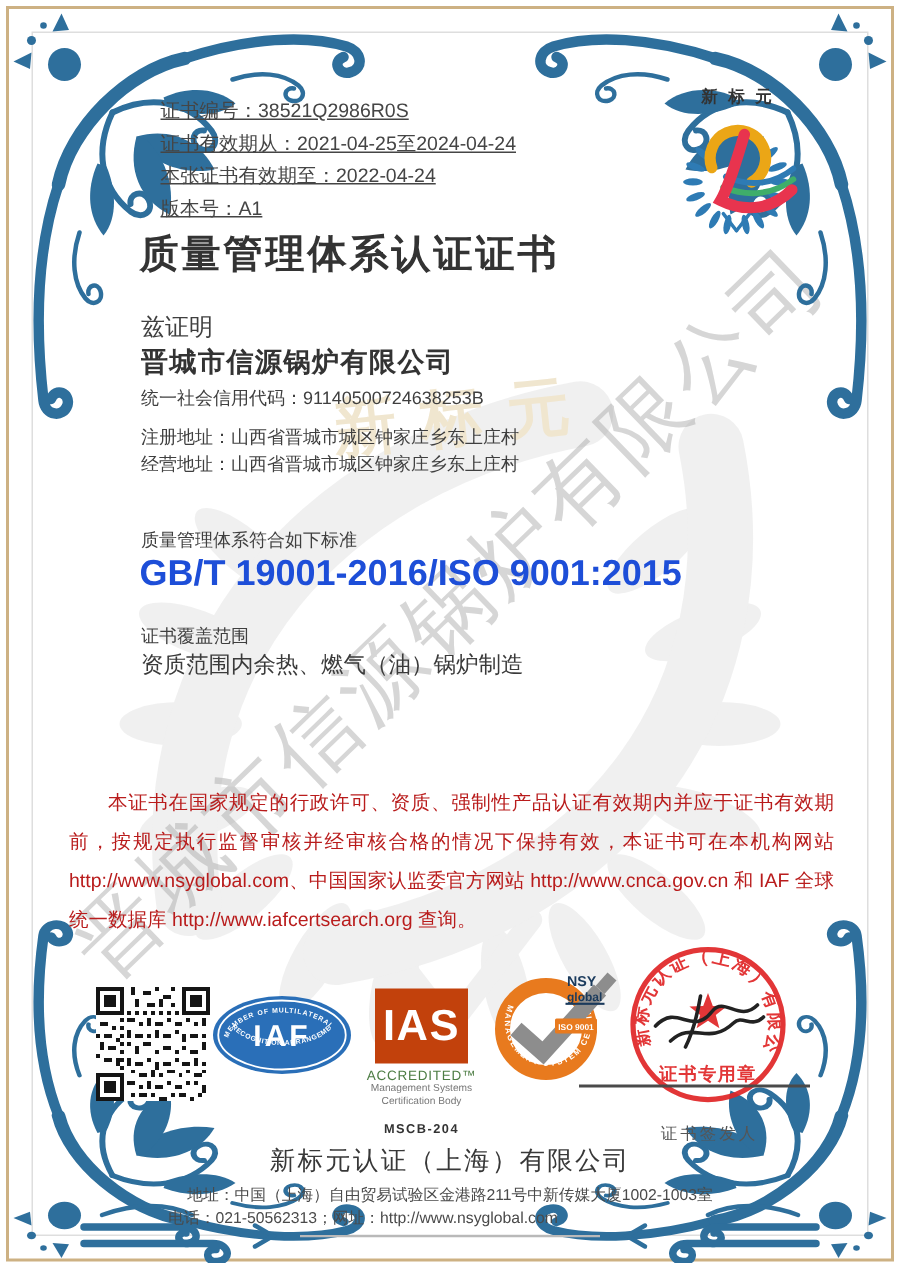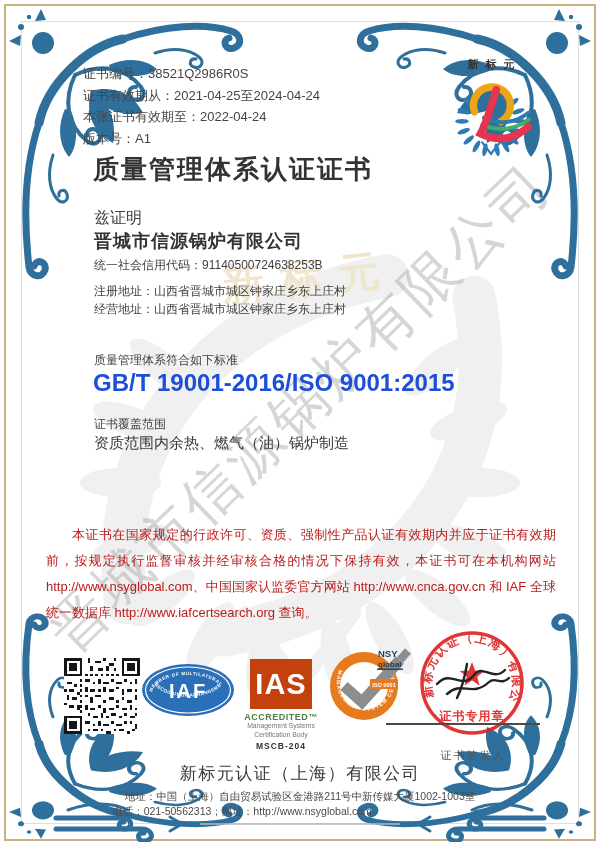--- a/index.html
+++ b/index.html
@@ -18,21 +18,21 @@
   .wm-wreath{position:absolute;left:28px;top:178px;color:#8f8f8f;opacity:.13;}
   .wm-diag{
     position:absolute;left:300px;top:408px;transform:translate(-50%,-50%) rotate(-44deg);
     font-size:57px;letter-spacing:4px;white-space:nowrap;color:rgba(170,170,170,.48);font-weight:400;
   }
   .wm-brand{
     position:absolute;left:222px;top:250px;font-size:42px;letter-spacing:16px;
     color:#f0e6cf;transform:rotate(-6deg);white-space:nowrap;font-weight:700;
   }
   
-  .info{position:absolute;left:83px;top:63px;font-size:13px;line-height:21.5px;color:#454545;}
+  .info{position:absolute;left:107px;top:63px;font-size:13px;line-height:21.5px;color:#454545;text-decoration:underline;}
   .logo{position:absolute;left:443px;top:57px;width:96px;text-align:center;}
   .logo-text{font-size:11px;letter-spacing:7px;color:#333;font-weight:700;text-indent:7px;}
   .title{position:absolute;left:93px;top:152px;font-size:26px;font-weight:700;color:#333;letter-spacing:2px;}
   .certify{position:absolute;left:94px;top:208px;font-size:16px;}
   .company{position:absolute;left:94px;top:229px;font-size:18px;font-weight:700;color:#333;letter-spacing:1px;}
   .credit{position:absolute;left:94px;top:257px;font-size:12px;}
   .addr1{position:absolute;left:94px;top:283px;font-size:12px;text-align:right;}
   .addr2{position:absolute;left:94px;top:301px;font-size:12px;}
   .std-label{position:absolute;left:94px;top:352px;font-size:12px;}
   .standard{position:absolute;left:93px;top:369px;font-size:24px;font-weight:700;color:#1d4ed8;}
@@ -41,23 +41,23 @@
   .legal{
     position:absolute;left:46px;top:522px;width:510px;font-size:13px;line-height:26px;
     text-align:justify;text-indent:2em;color:#b91c1c;
   }
   
   .qr{position:absolute;left:64px;top:658px;}
   .iaf{position:absolute;left:140px;top:662px;}
   .ias{position:absolute;left:240px;top:659px;width:82px;text-align:center;}
   .ias-box{width:62px;height:50px;background:#c2410c;color:#fff;font-weight:700;font-size:29px;
     display:flex;align-items:center;justify-content:center;margin:0 auto;letter-spacing:1px;}
-  .ias-acc{font-size:9px;font-weight:700;color:#4d7d44;margin-top:3px;letter-spacing:.5px;}
+  .ias-acc{font-size:9px;font-weight:400;color:#4d7d44;margin-top:3px;letter-spacing:.5px;}
   .ias-s1,.ias-s2{font-size:6.8px;color:#777;line-height:8.5px;}
-  .ias-code{font-size:8.5px;font-weight:700;color:#333;margin-top:2px;letter-spacing:1px;}
+  .ias-code{font-size:8.5px;font-weight:700;color:#333;margin-top:8px;letter-spacing:1px;}
   .nsy{position:absolute;left:320px;top:646px;}
   .stamp{position:absolute;left:417px;top:628px;}
   .sig-line{position:absolute;left:386px;top:723px;width:154px;height:1.5px;background:#4a4a4a;}
   .signer{position:absolute;left:433px;top:748px;width:80px;text-align:center;font-size:11px;color:#555;letter-spacing:2px;}
   
   .f-company{position:absolute;left:0;top:762px;width:600px;text-align:center;font-size:17px;color:#383838;letter-spacing:1.5px;font-weight:400;}
   .f-addr{position:absolute;left:0;top:790px;width:600px;text-align:center;font-size:10.5px;color:#4a4a4a;}
   .f-contact{position:absolute;left:0;top:805px;width:484px;text-align:center;font-size:10.5px;color:#4a4a4a;}
   .divider{position:absolute;left:50px;top:798px;}
 </style>

